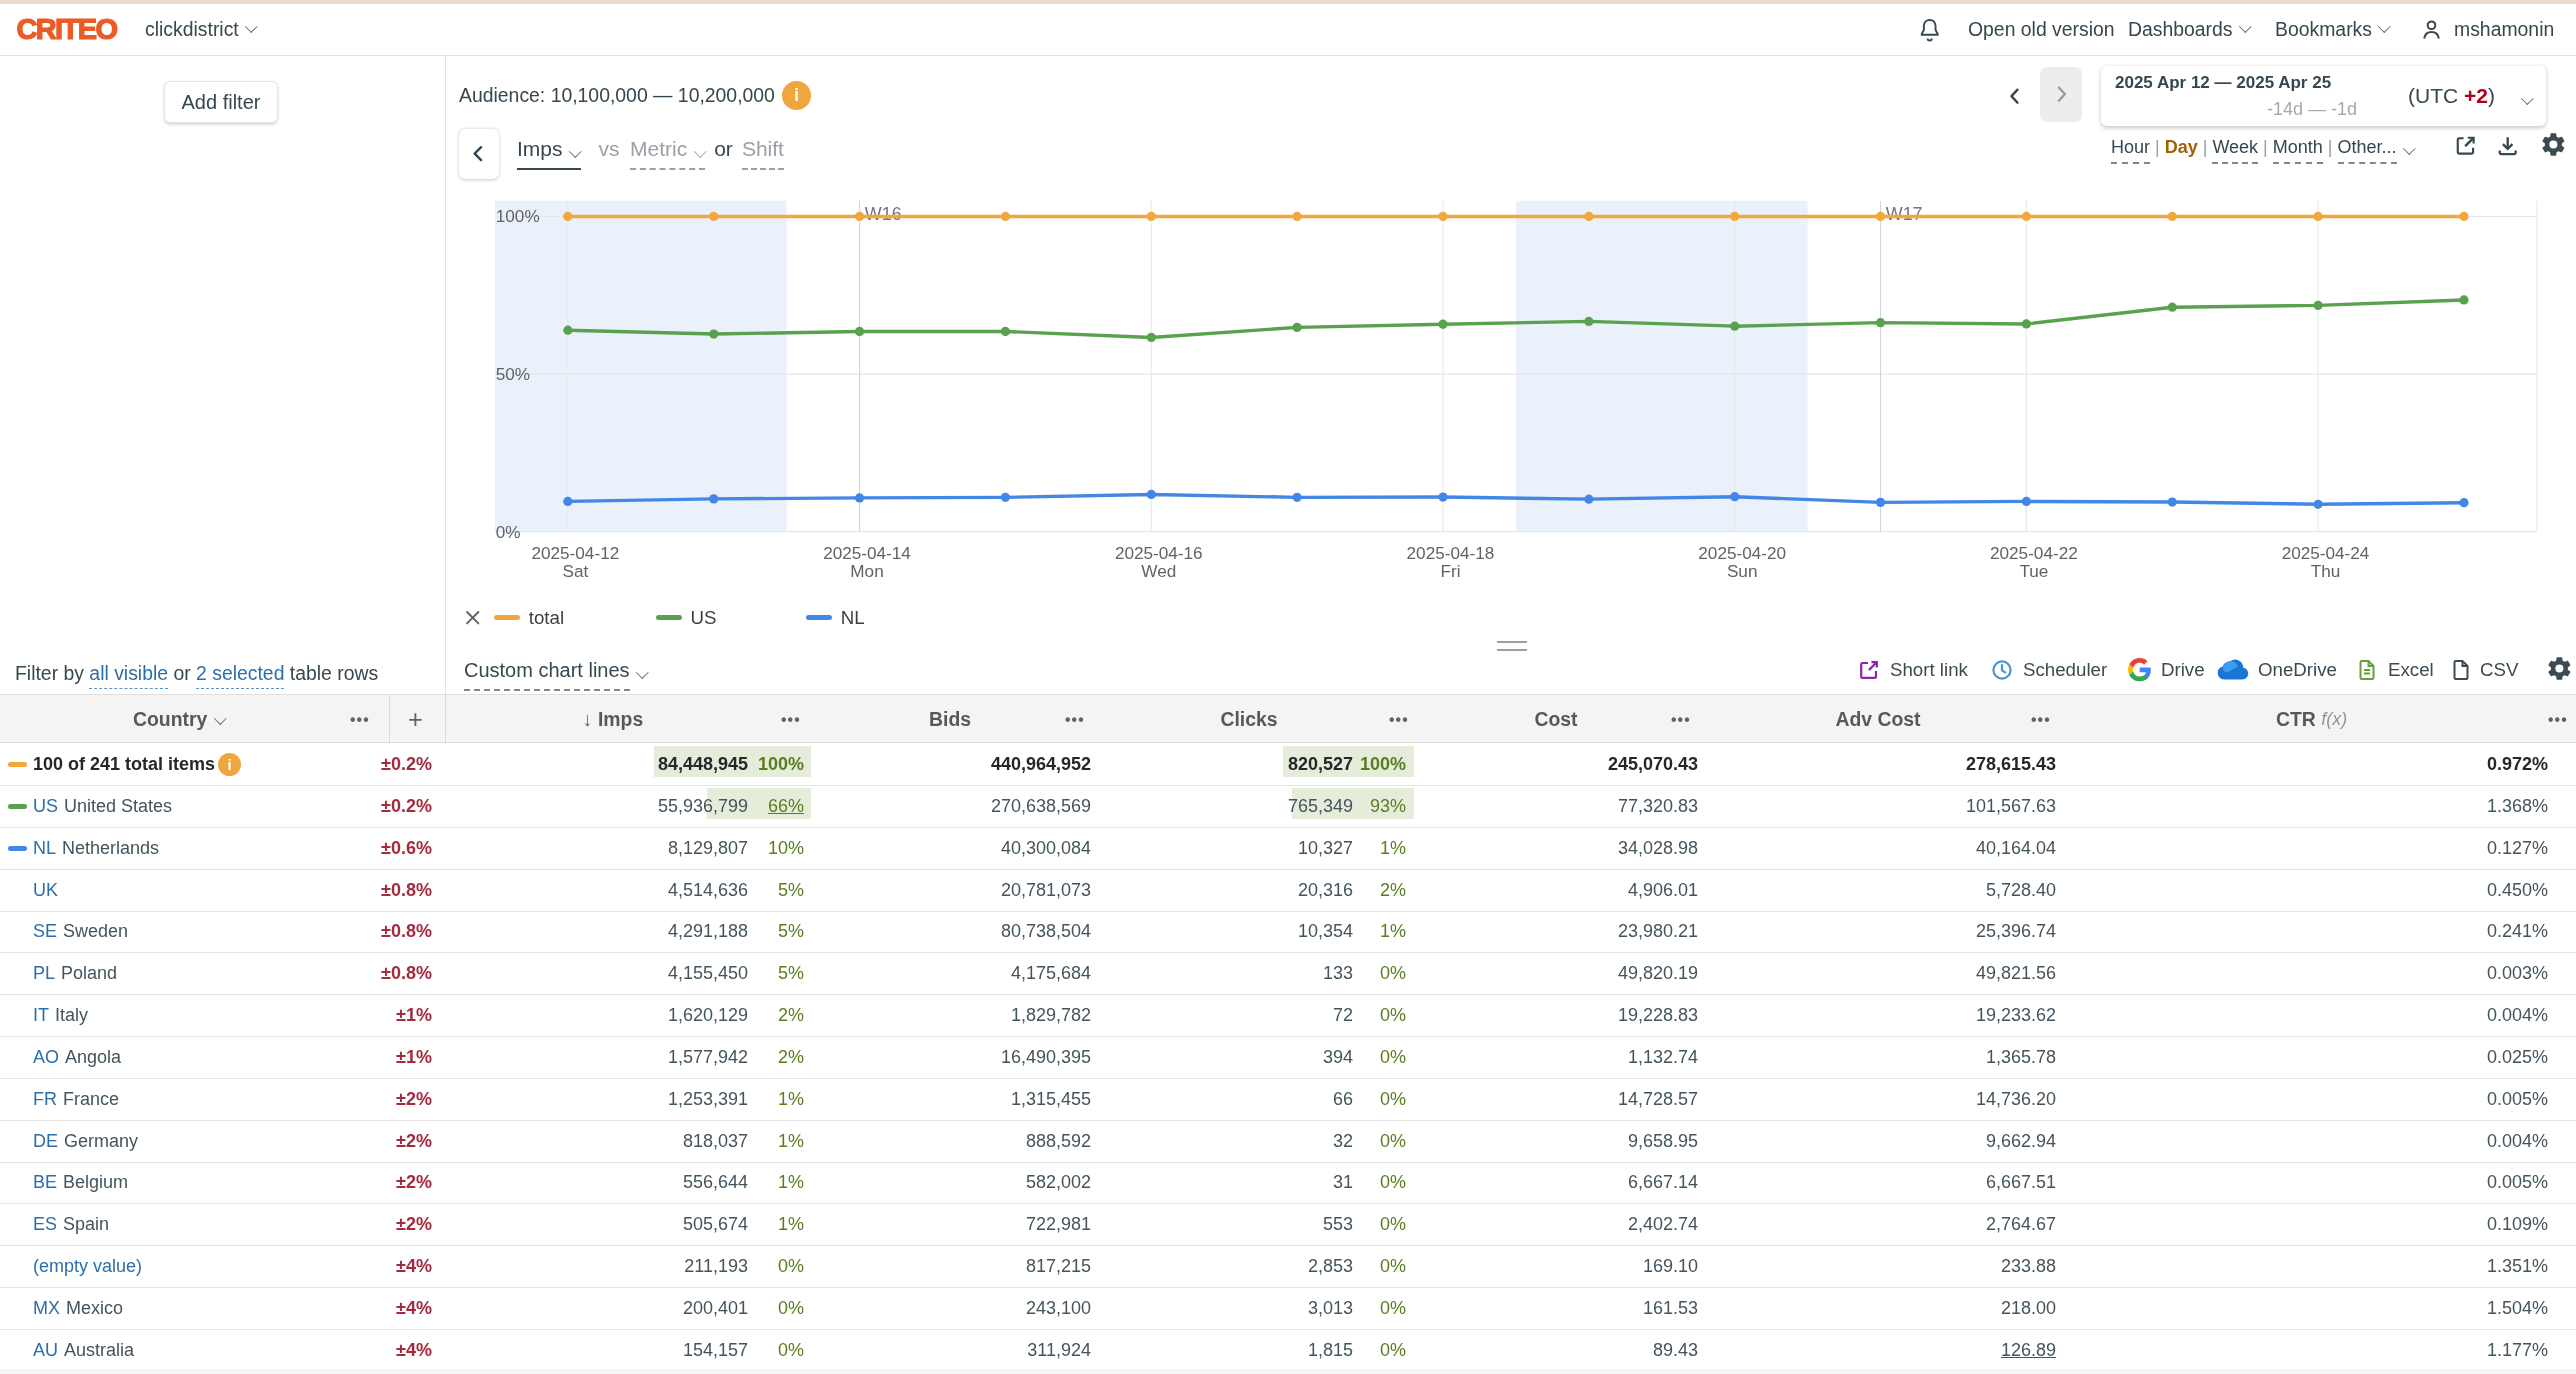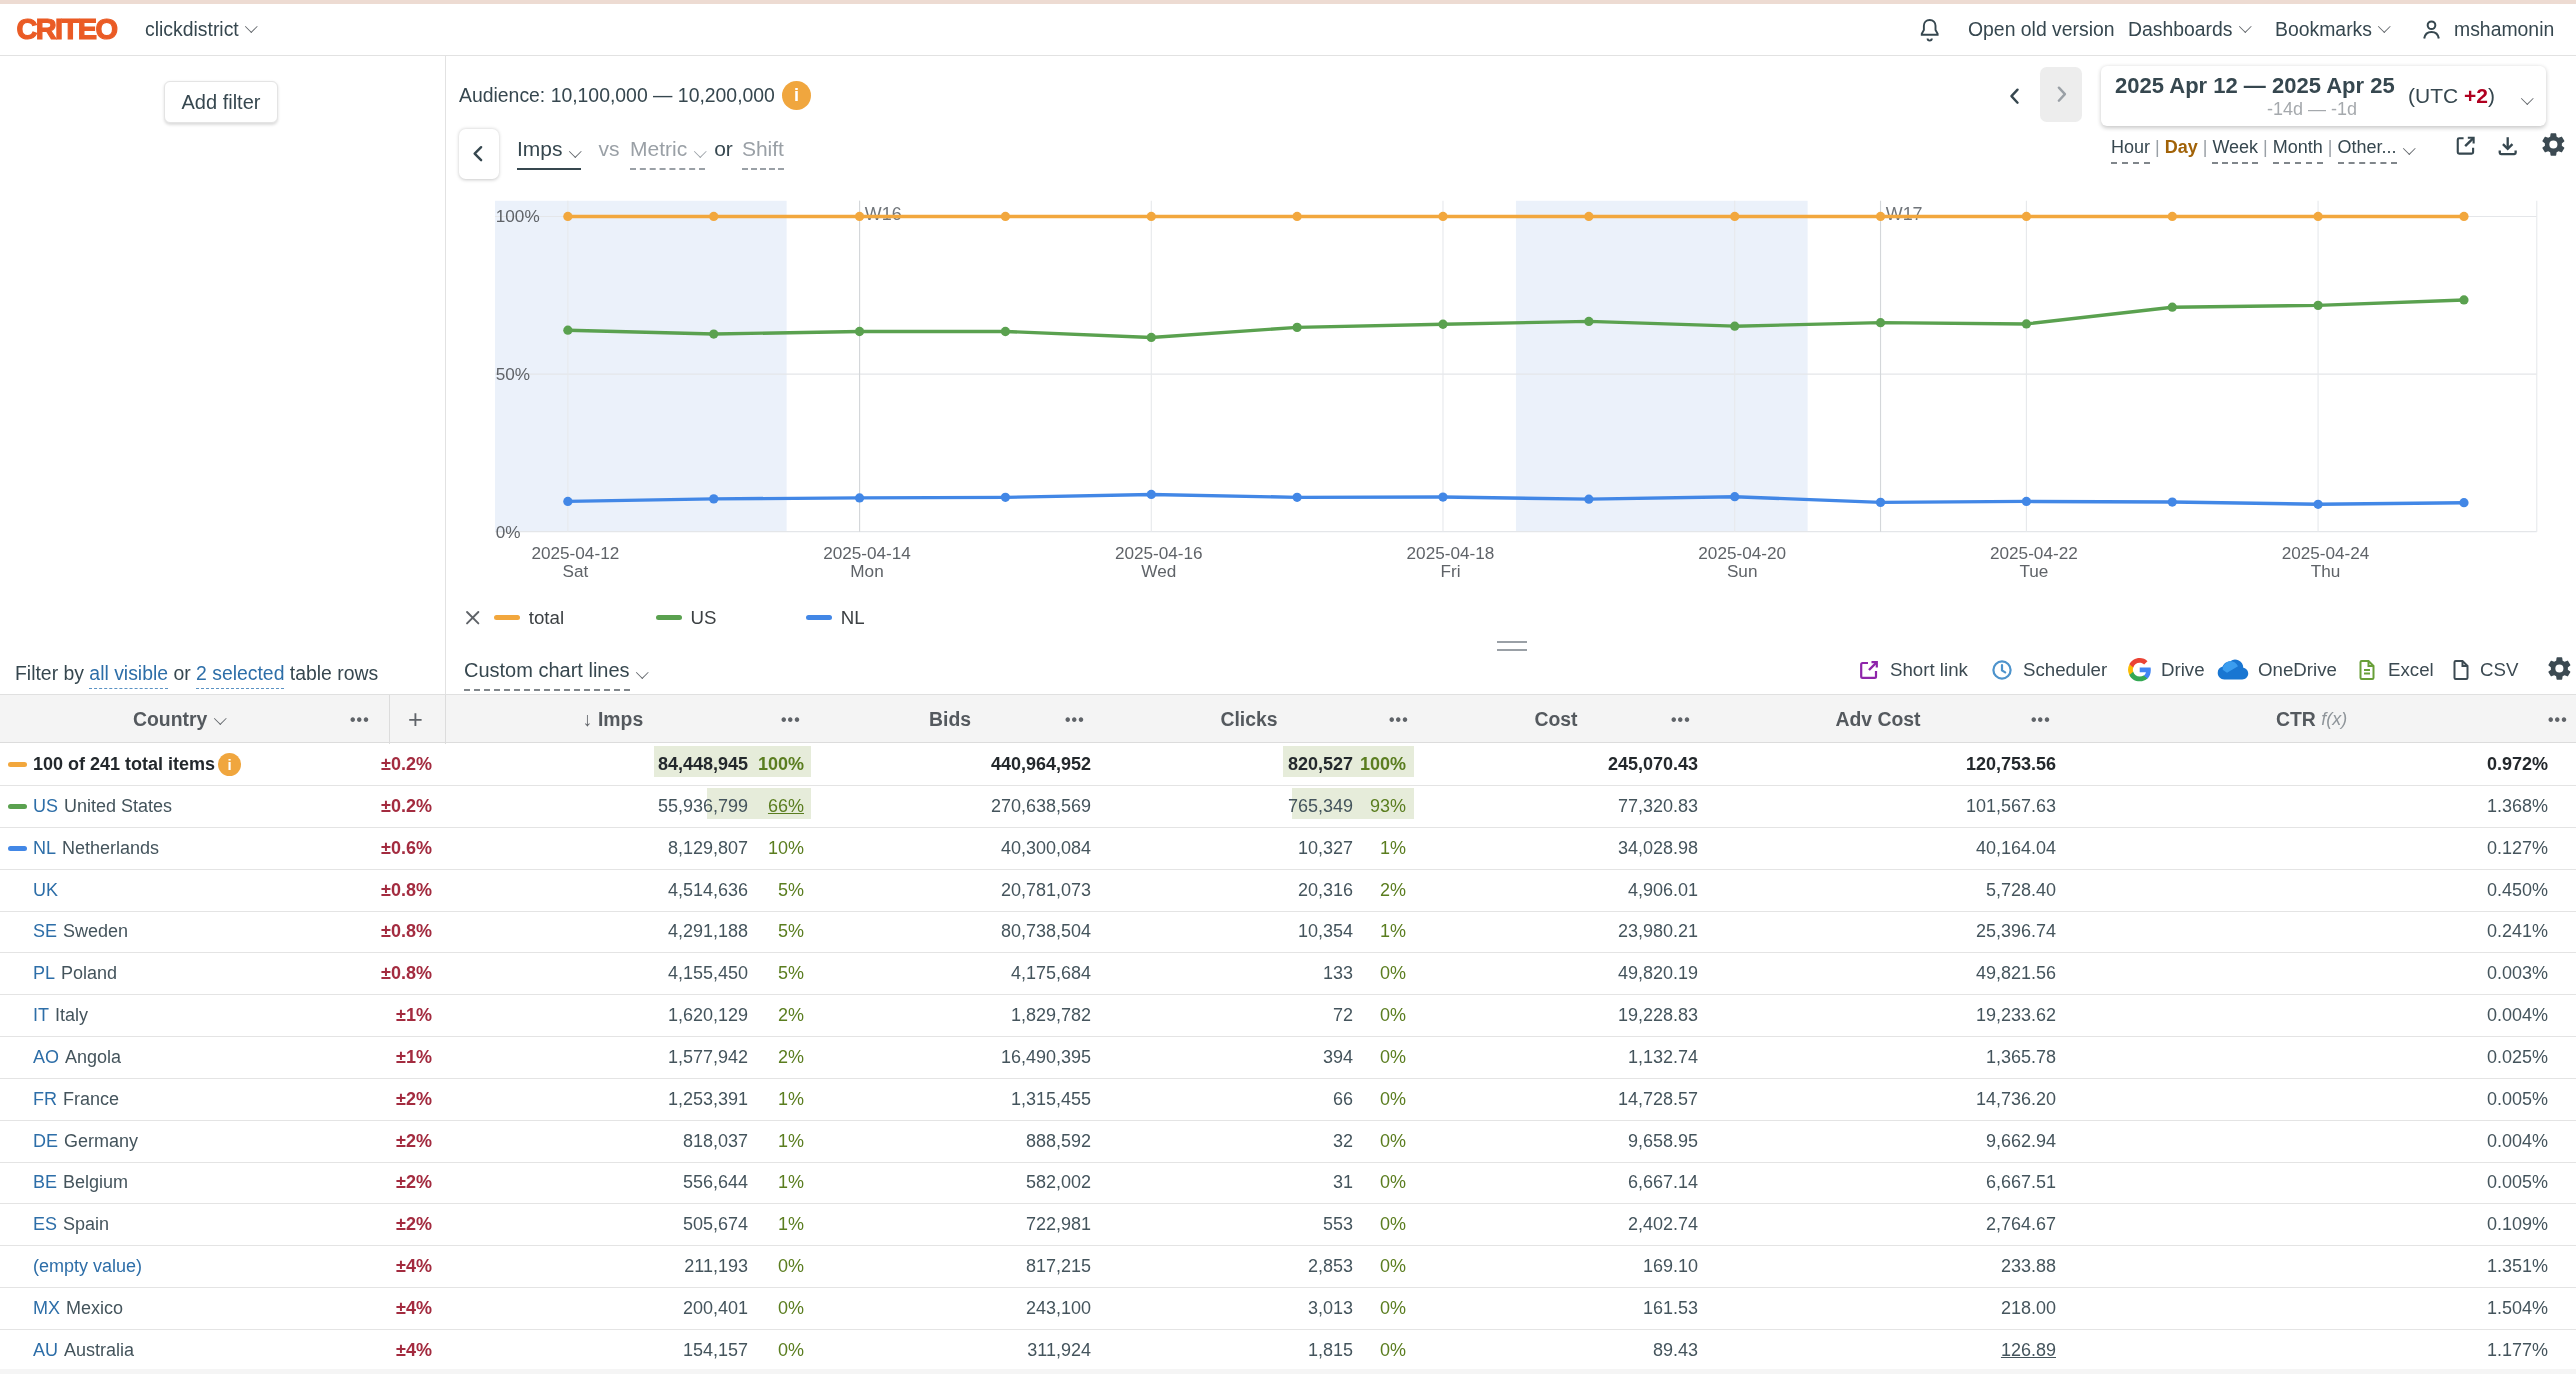--- a/index.html
+++ b/index.html
@@ -32,21 +32,21 @@
 .usolid{border-bottom:2.2px solid #36474f;padding-bottom:6.7px;}
 .udash{border-bottom:2.2px dashed #9aa0a6;padding-bottom:6.7px;}
 .udash2{border-bottom:2.2px dashed #80868b;padding-bottom:5.2px;}
 .ublue{border-bottom:1.9px dashed #5b93c4;padding-bottom:3.7px;}
 
 #navL{position:absolute;left:2004px;top:85px;}
 #navBtn{position:absolute;left:2040px;top:67px;width:42px;height:55px;background:#ededed;
   border-radius:6.7px;display:flex;align-items:center;justify-content:center;}
 #datecard{position:absolute;left:2101px;top:66px;width:445px;height:60px;background:#fff;
   border-radius:6px;box-shadow:0 1.5px 4.5px rgba(0,0,0,.22);}
-#dctitle{position:absolute;left:2115px;top:73px;width:242px;text-align:right;font-size:22px;
+#dctitle{position:absolute;left:2115px;top:73px;width:242px;text-align:left;font-size:17px;
   color:#36474f;font-weight:bold;white-space:nowrap;}
 #dcsub{position:absolute;left:2115px;top:99px;width:242px;text-align:right;font-size:18px;color:#a5a9ad;}
 #dcutc{position:absolute;left:2408px;top:84px;font-size:21px;color:#36474f;}
 #hourrow{position:absolute;left:2111px;top:137px;font-size:18px;color:#36474f;white-space:nowrap;}
 
 #chartsvg{position:absolute;left:445px;top:179px;}
 
 #legend{position:absolute;left:463px;top:607px;height:21px;display:flex;align-items:center;
   font-size:18.7px;color:#3c4043;}
 .ldash{display:inline-block;width:25.4px;height:5.2px;border-radius:2.6px;margin-right:9px;}
@@ -324,21 +324,21 @@
 <div class="c" style="left:218px;top:9px;height:23px;width:23px;border-radius:50%;background:#f0a63e;color:#fff;font-weight:bold;font-size:15px;justify-content:center;">i</div>
 <div class="c num pm" style="right:2144px;">±0.2%</div>
 <div class="bar" style="right:1765px;width:157px;"></div>
 <div class="c num bold z" style="right:1828px;">84,448,945</div>
 <div class="c num pct z" style="right:1772px; font-weight:bold;">100%</div>
 <div class="c num bold" style="right:1485px;">440,964,952</div>
 <div class="bar" style="right:1162px;width:131px;"></div>
 <div class="c num bold z" style="right:1223px;">820,527</div>
 <div class="c num pct z" style="right:1170px; font-weight:bold;">100%</div>
 <div class="c num bold" style="right:878px;">245,070.43</div>
-<div class="c num bold" style="right:520px;">120,753.56</div>
+<div class="c num bold" style="right:520px;">278,615.43</div>
 <div class="c num bold" style="right:28px;">0.972%</div>
 </div>
 <div class="row" style="top:92px;">
 <div class="dashic" style="background:#5aa14f;"></div>
 <div class="c" style="left:33px;">
         <span class="code">US</span>
         <span style="width:6px;"></span>
         <span>United States</span>
       </div>
 <div class="c num pm" style="right:2144px;">±0.2%</div>

